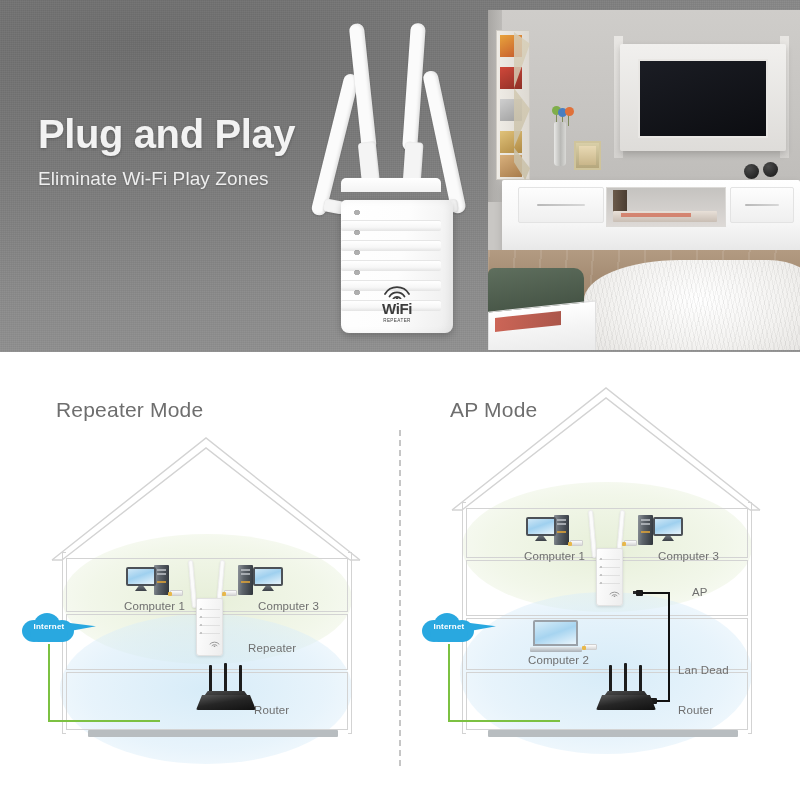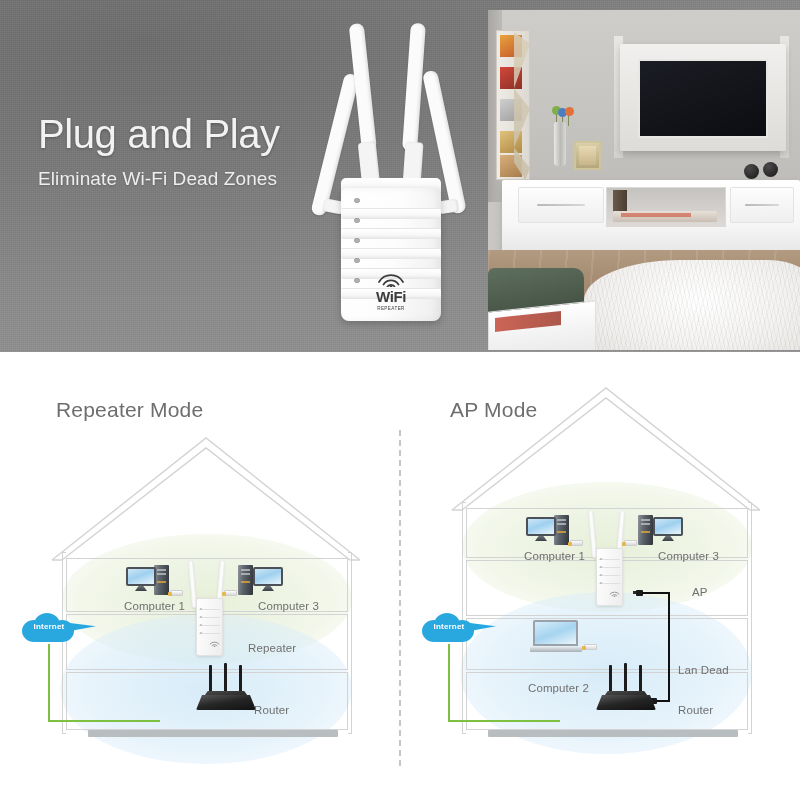--- a/index.html
+++ b/index.html
@@ -25,21 +25,21 @@
     position: absolute; inset: 0;
     background-image:
       repeating-linear-gradient(0deg, rgba(255,255,255,.022) 0 1px, rgba(0,0,0,.022) 1px 2px),
       repeating-linear-gradient(90deg, rgba(255,255,255,.018) 0 1px, rgba(0,0,0,.018) 1px 2px);
     opacity: .9;
   }
 
   
   .headline-wrap { position: absolute; left: 38px; top: 114px; }
   .headline {
-    font-size: 40px; font-weight: normal; color: #f2f2f2;
+    font-size: 40px; font-weight: bold; color: #f2f2f2;
     letter-spacing: -0.4px; line-height: 1;
     text-shadow: 0 1px 3px rgba(0,0,0,.28);
   }
   .subtitle-box {
     margin-top: 15px; display: inline-block;
     border: 1px solid #a9a9a9;
     padding: 3px 8px 4px 8px;
   }
   .subtitle-box span {
     font-size: 15.5px; color: #4a4a4a; line-height: 1.1;
@@ -56,21 +56,21 @@
   .ant {
     position: absolute; background: #fbfbfb;
     border-radius: 7px;
     box-shadow: inset -2px 0 3px rgba(0,0,0,.10), 0 1px 2px rgba(0,0,0,.16);
   }
   .ant-base {
     position: absolute; background: #f4f4f4; border-radius: 4px;
     box-shadow: inset -1px 0 2px rgba(0,0,0,.10), 0 1px 2px rgba(0,0,0,.14);
   }
   .body-main {
-    position: absolute; left: 41px; top: 168px; width: 100px; height: 133px;
+    position: absolute; left: 41px; top: 180px; width: 112px; height: 133px;
     background: linear-gradient(100deg, #ffffff 0%, #fdfdfd 52%, #ededed 100%);
     border-radius: 5px 5px 8px 8px;
     box-shadow: 0 3px 7px rgba(0,0,0,.20), inset -4px 0 8px rgba(0,0,0,.05);
   }
   .body-top {
     position: absolute; left: 41px; top: 158px; width: 100px; height: 14px;
     background: linear-gradient(180deg,#ffffff,#f3f3f3);
     border-radius: 5px 5px 0 0;
   }
   .slot {
@@ -350,21 +350,21 @@
 <body>
 
 <div id="page">
 
   <div class="banner">
     <div class="banner-bg"></div>
     <div class="banner-noise"></div>
 
     <div class="headline-wrap">
       <div class="headline">Plug and Play</div>
-      <div class="tagline">Eliminate Wi-Fi Dead Zones</div>
+      <div class="tagline">Eliminate Wi-Fi Play Zones</div>
     </div>
 
     <div class="device">
 
       <div class="ant" style="left:10px; top:50px; width:15px; height:145px; transform: rotate(14deg); transform-origin: 50% 100%;"></div>
       <div class="ant-base" style="left:24px; top:180px; width:20px; height:13px; transform: rotate(10deg);"></div>
 
       <div class="ant" style="left:62px; top:3px; width:15px; height:128px; transform: rotate(-6deg); transform-origin: 50% 100%;"></div>
       <div class="ant-base" style="left:60px; top:122px; width:18px; height:45px; border-radius:4px; transform: rotate(-6deg);"></div>
 
@@ -682,21 +682,21 @@
       <div class="dlabel" style="left:292px; top:234px;">AP</div>
       <div class="dlabel" style="left:278px; top:312px;">Lan Dead</div>
 
       <div class="laptop" style="left:130px; top:268px;">
         <div class="lap-lid"></div>
         <div class="lap-base"></div>
       </div>
       <div class="plug" style="left:184px; top:292px;">
           <i></i>
         </div>
-      <div class="dlabel" style="left:128px; top:302px;margin-top:28px;">Computer 2</div>
+      <div class="dlabel" style="left:128px; top:302px;">Computer 2</div>
 
       <div class="router" style="left:196px; top:318px;">
         <div class="rt-ant" style="left:13px; height:28px;"></div>
         <div class="rt-ant" style="left:28px; height:30px;"></div>
         <div class="rt-ant" style="left:43px; height:28px;"></div>
         <div class="rt-top"></div>
         <div class="rt-body"></div>
       </div>
       <div class="dlabel" style="left:278px; top:352px;">Router</div>
     </div>

